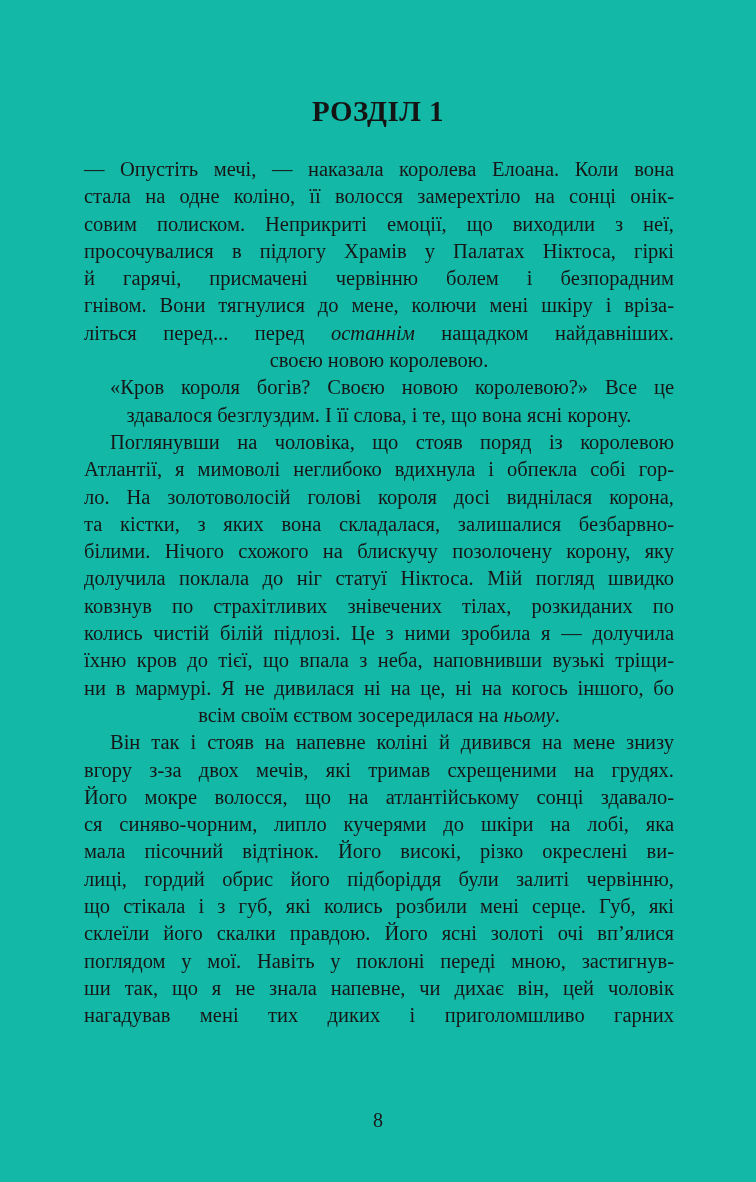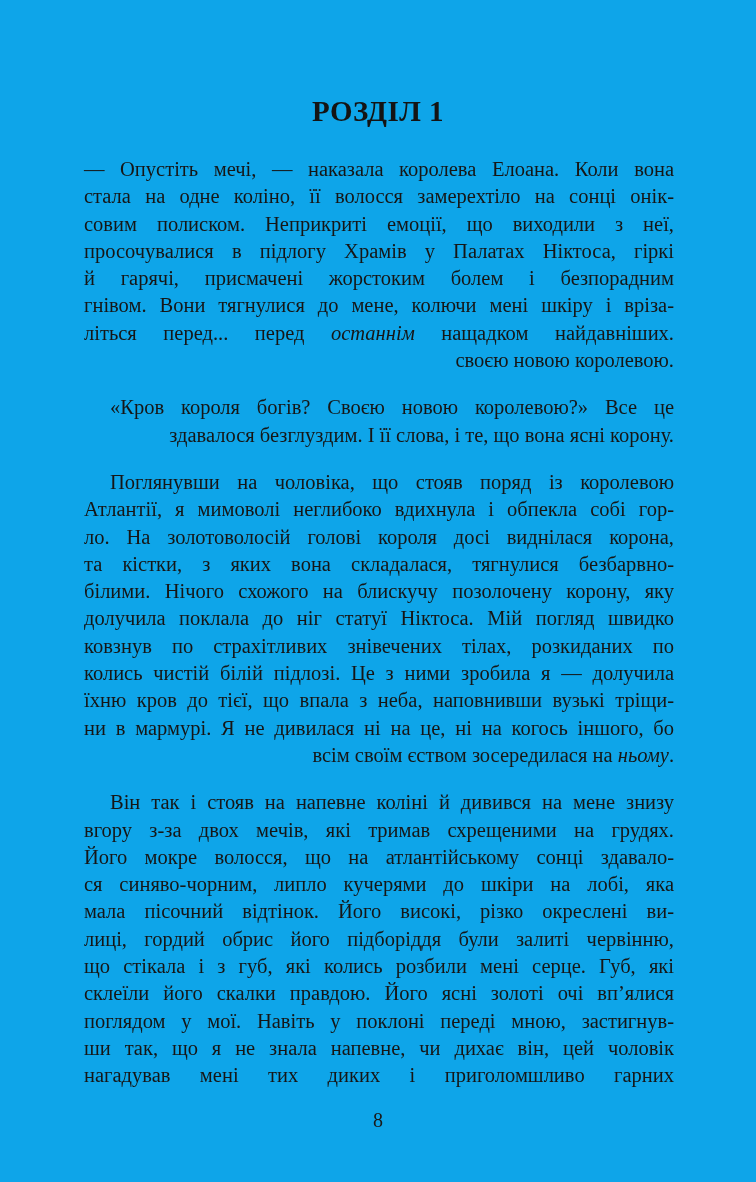--- a/index.html
+++ b/index.html
@@ -4,21 +4,21 @@
 <style>
   html, body {
     margin: 0;
     padding: 0;
     background: #e8e8e8;
   }
   .page {
     position: relative;
     width: 756px;
     height: 1182px;
-    background: #0ea5e9;
+    background: #14b8a6;
     font-family: "Liberation Serif", serif;
     color: #161616;
     overflow: hidden;
     margin: 0 auto;
   }
   .chapter-title {
     position: absolute;
     top: 95px;
     left: 0;
     width: 100%;
@@ -36,29 +36,28 @@
     width: 590px;
     font-size: 20.5px;
     line-height: 27.3px;
     text-rendering: optimizeLegibility;
   }
   .paragraph {
     margin: 0;
   }
   .line {
     white-space: normal;
-    text-align: right;
+    text-align: center;
   }
   .line.j {
     text-align: justify;
     text-align-last: justify;
   }
   .line.indent {
     text-indent: 26px;
-    margin-top: 20px;
   }
   .line i {
     font-style: italic;
   }
   .page-number {
     position: absolute;
     top: 1109px;
     left: 0;
     width: 100%;
     text-align: center;
@@ -71,34 +70,34 @@
 
 <div class="page">
   <h1 class="chapter-title">РОЗДІЛ 1</h1>
 
   <main class="body-text" id="body-text">
       <div class="paragraph">
         <div class="line j">— Опустіть мечі, — наказала королева Елоана. Коли вона</div>
         <div class="line j">стала на одне коліно, її волосся замерехтіло на сонці онік-</div>
         <div class="line j">совим полиском. Неприкриті емоції, що виходили з неї,</div>
         <div class="line j">просочувалися в підлогу Храмів у Палатах Ніктоса, гіркі</div>
-        <div class="line j">й гарячі, присмачені жорстоким болем і безпорадним</div>
+        <div class="line j">й гарячі, присмачені червінню болем і безпорадним</div>
         <div class="line j">гнівом. Вони тягнулися до мене, колючи мені шкіру і вріза-</div>
         <div class="line j">літься перед... перед <i>останнім</i> нащадком найдавніших.</div>
         <div class="line">своєю новою королевою.</div>
       </div>
       <div class="paragraph">
         <div class="line j indent">«Кров короля богів? Своєю новою королевою?» Все це</div>
         <div class="line">здавалося безглуздим. І її слова, і те, що вона ясні корону.</div>
       </div>
       <div class="paragraph">
         <div class="line j indent">Поглянувши на чоловіка, що стояв поряд із королевою</div>
         <div class="line j">Атлантії, я мимоволі неглибоко вдихнула і обпекла собі гор-</div>
         <div class="line j">ло. На золотоволосій голові короля досі виднілася корона,</div>
-        <div class="line j">та кістки, з яких вона складалася, тягнулися безбарвно-</div>
+        <div class="line j">та кістки, з яких вона складалася, залишалися безбарвно-</div>
         <div class="line j">білими. Нічого схожого на блискучу позолочену корону, яку</div>
         <div class="line j">долучила поклала до ніг статуї Ніктоса. Мій погляд швидко</div>
         <div class="line j">ковзнув по страхітливих знівечених тілах, розкиданих по</div>
         <div class="line j">колись чистій білій підлозі. Це з ними зробила я — долучила</div>
         <div class="line j">їхню кров до тієї, що впала з неба, наповнивши вузькі тріщи-</div>
         <div class="line j">ни в мармурі. Я не дивилася ні на це, ні на когось іншого, бо</div>
         <div class="line">всім своїм єством зосередилася на <i>ньому</i>.</div>
       </div>
       <div class="paragraph">
         <div class="line j indent">Він так і стояв на напевне коліні й дивився на мене знизу</div>

